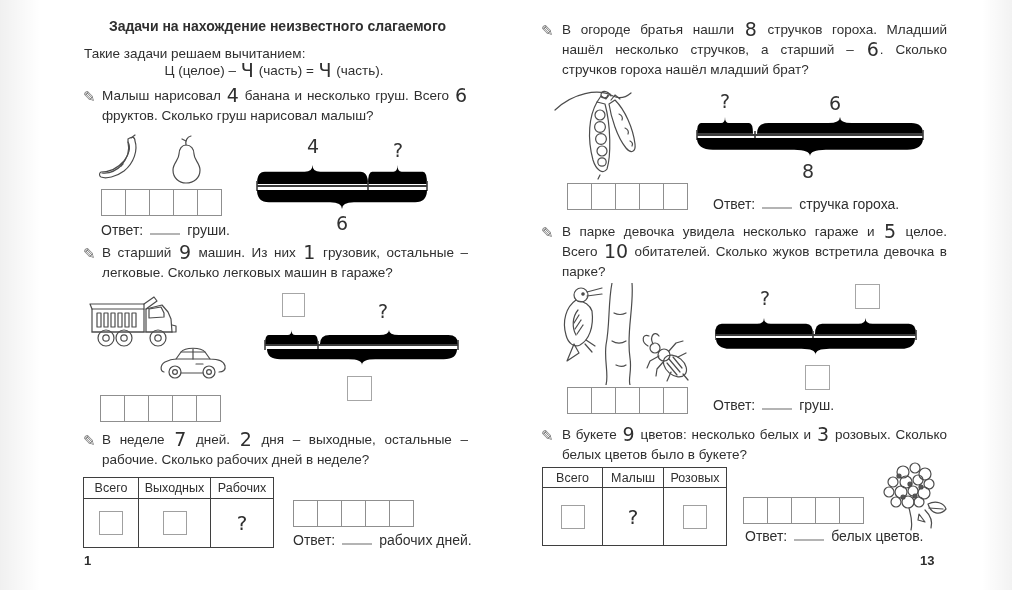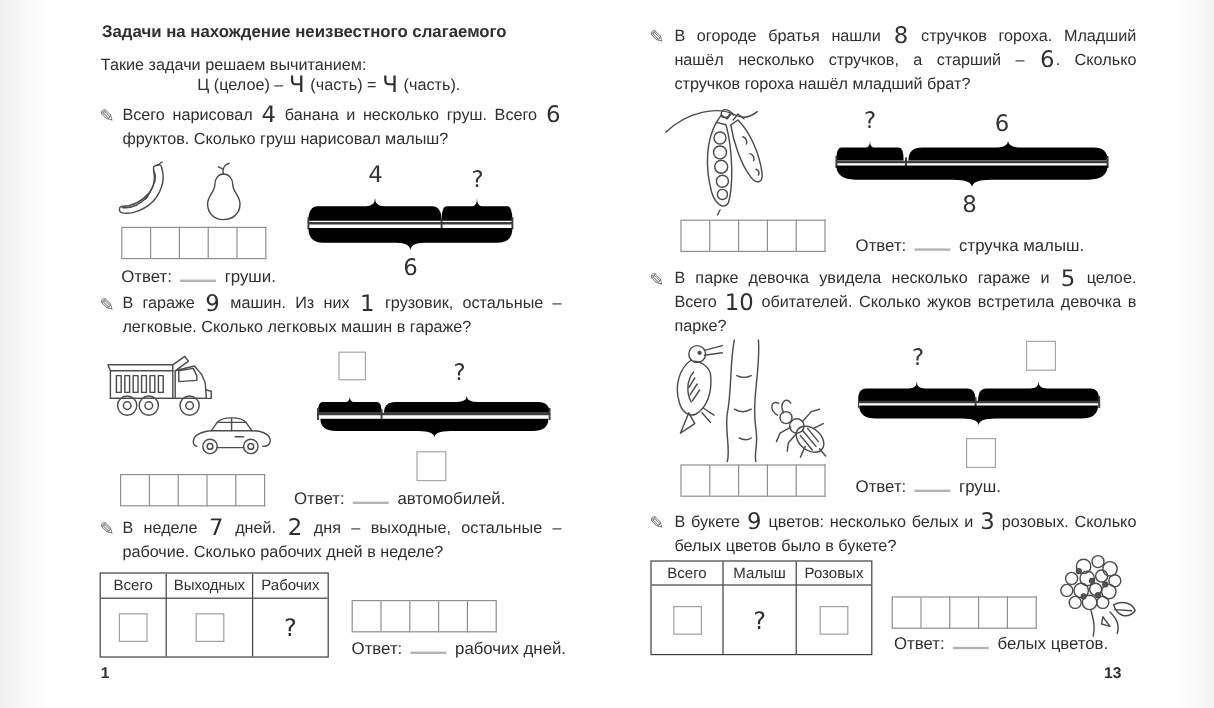--- a/index.html
+++ b/index.html
@@ -3,21 +3,21 @@
 <meta charset="utf-8">
 <style>
   html,body{margin:0;padding:0;background:#f4f4f3;}
   .sheet{position:relative;width:1012px;height:590px;background:#fff;overflow:hidden;
          font-family:"Liberation Sans",sans-serif;color:#2f2f2f;}
   .sheet::before{content:"";position:absolute;left:0;top:0;bottom:0;width:40px;
          background:linear-gradient(90deg,rgba(0,0,0,.06),rgba(0,0,0,0));pointer-events:none;}
   .sheet::after{content:"";position:absolute;right:0;top:0;bottom:0;width:30px;
          background:linear-gradient(270deg,rgba(0,0,0,.05),rgba(0,0,0,0));pointer-events:none;}
   .abs{position:absolute;}
-  .title{font-weight:bold;font-size:14px;}
+  .title{font-weight:bold;font-size:14px;text-align:center;}
   .ptext{font-size:13.5px;line-height:20px;text-align:justify;}
   .ptext .num, .num{font-family:"DejaVu Sans",sans-serif;font-size:19px;line-height:1;vertical-align:-2px;padding:0 1px;}
   .pencil{font-size:15px;color:#6a6a6a;}
   .dlabel{position:absolute;transform:translateX(-50%);font-family:"DejaVu Sans",sans-serif;
           font-size:19px;color:#333;white-space:nowrap;}
   .box{position:absolute;border:1.4px solid #a6a6a6;background:#fff;}
   .cellrow{position:absolute;display:flex;}
   .cellrow div{width:23px;height:25px;border:1.1px solid #8f8f8f;border-left:none;}
   .cellrow div:first-child{border-left:1.1px solid #8f8f8f;}
   .answer{position:absolute;font-size:14px;white-space:nowrap;}
@@ -48,21 +48,21 @@
       <path id="brD" d="M0,0 Q0,9 7,9 L43,9 Q50,9 50,14 Q50,9 57,9 L93,9 Q100,9 100,0" vector-effect="non-scaling-stroke"></path>
     </defs>
   </svg>
 
   <div class="abs title" style="left:85px;top:18px;width:385px;">Задачи на нахождение неизвестного слагаемого</div>
 
   <div class="abs ptext" style="left:84px;top:44px;width:380px;text-align:left;">Такие задачи решаем вычитанием:</div>
   <div class="abs ptext" style="left:84px;top:61px;width:380px;text-align:center;"><span>Ц (целое) – </span><span class="num">Ч</span><span> (часть) = </span><span class="num">Ч</span><span> (часть).</span></div>
 
   <span class="abs pencil" style="left:83px;top:88px;">✎</span>
-  <div class="abs ptext" style="left:102px;top:86px;width:366px;"><span>Всего нарисовал </span><span class="num">4</span><span> банана и несколько груш. Всего </span><span class="num">6</span><span> фруктов. Сколько груш нарисовал малыш?</span></div>
+  <div class="abs ptext" style="left:102px;top:86px;width:366px;"><span>Малыш нарисовал </span><span class="num">4</span><span> банана и несколько груш. Всего </span><span class="num">6</span><span> фруктов. Сколько груш нарисовал малыш?</span></div>
 
   <div class="abs lineart" style="left:98px;top:133px;">
     <svg width="115" height="54" viewBox="0 0 115 54">
       <path d="M30,6 C34,3 37,4 37,8 C40,17 36,30 26,38 C18,44 8,46 3,44 C1,43 1,40 3,39 C12,39 20,35 26,28 C31,22 33,14 30,9 Z"></path>
       <path d="M30,9 C32,17 29,26 23,33"></path>
       <path d="M4,40 C11,41 19,37 25,31"></path>
       <path d="M33,5 l4,-3"></path>
       <g>
         <path d="M88,12 C84,12 81,16 81,21 C81,27 75,30 75,37 C75,45 81,50 88,50 C96,50 102,45 102,37 C102,30 96,27 96,21 C96,16 93,12 88,12 Z"></path>
         <path d="M88,12 C87,8 89,4 93,3"></path>
@@ -92,21 +92,21 @@
       <use href="#brD" transform="translate(7,52) scale(1.70,1.36)"></use>
     </svg>
     <span class="dlabel" style="left:92px;top:74px;">6</span>
   </div>
 
   <div class="answer" style="left:101px;top:221px;">
     <span>Ответ:</span><span class="blank"></span><span>груши.</span>
   </div>
 
   <span class="abs pencil" style="left:83px;top:245px;">✎</span>
-  <div class="abs ptext" style="left:102px;top:243px;width:366px;"><span>В гараже </span><span class="num">9</span><span> машин. Из них </span><span class="num">1</span><span> грузовик, остальные – легковые. Сколько легковых машин в гараже?</span></div>
+  <div class="abs ptext" style="left:102px;top:243px;width:366px;"><span>В старший </span><span class="num">9</span><span> машин. Из них </span><span class="num">1</span><span> грузовик, остальные – легковые. Сколько легковых машин в гараже?</span></div>
 
   <div class="abs lineart" style="left:88px;top:292px;">
     <svg width="100" height="60" viewBox="0 0 100 60">
       <rect x="4" y="17" width="52" height="23"></rect>
       <path d="M4,17 L2,12 L56,12 L56,17"></path>
       <path d="M56,12 L66,5 L69,9 L58,17"></path>
       <rect x="9" y="21" width="4" height="14"></rect>
         <rect x="16" y="21" width="4" height="14"></rect>
       <rect x="23" y="21" width="4" height="14"></rect>
         <rect x="30" y="21" width="4" height="14"></rect>
@@ -156,23 +156,20 @@
   </div>
 
   <div class="cellrow" style="left:100px;top:395px;">
     <div></div>
       <div></div>
       <div></div>
       <div></div>
       <div></div>
   </div>
 
-  <div class="answer" style="left:245px;top:406px;">
-    <span>Ответ:</span><span class="blank"></span><span>автомобилей.</span>
-  </div>
 
   <span class="abs pencil" style="left:83px;top:432px;">✎</span>
   <div class="abs ptext" style="left:102px;top:430px;width:366px;"><span>В неделе </span><span class="num">7</span><span> дней. </span><span class="num">2</span><span> дня – выходные, остальные – рабочие. Сколько рабочих дней в неделе?</span></div>
 
   <div class="wtable" style="left:83px;top:477px;grid-template-columns:55px 72px 62px;grid-template-rows:21px 48px;">
     <div class="th">Всего</div>
     <div class="th">Выходных</div>
     <div class="th">Рабочих</div>
     <div>
         <div class="ibox"></div>
@@ -237,21 +234,21 @@
 
   <div class="cellrow" style="left:567px;top:183px;">
     <div></div>
       <div></div>
       <div></div>
       <div></div>
       <div></div>
   </div>
 
   <div class="answer" style="left:713px;top:195px;">
-    <span>Ответ:</span><span class="blank"></span><span>стручка малыш.</span>
+    <span>Ответ:</span><span class="blank"></span><span>стручка гороха.</span>
   </div>
 
   <span class="abs pencil" style="left:541px;top:224px;">✎</span>
   <div class="abs ptext" style="left:562px;top:222px;width:385px;"><span>В парке девочка увидела несколько гараже и </span><span class="num">5</span><span> целое. Всего </span><span class="num">10</span><span> обитателей. Сколько жуков встретила девочка в парке?</span></div>
 
   <div class="abs lineart" style="left:552px;top:283px;">
     <svg width="90" height="102" viewBox="0 0 90 102">
       <path d="M60,0 C56,20 58,42 54,62 C52,77 57,92 54,102"></path>
       <path d="M80,0 C82,25 74,50 78,75 C80,88 76,96 78,102"></path>
       <path d="M62,30 c4,2 8,2 12,0"></path>

